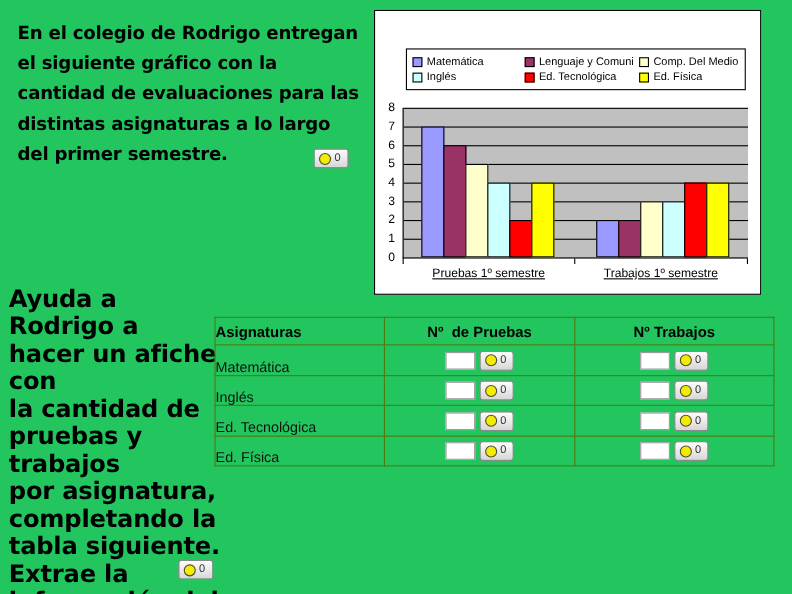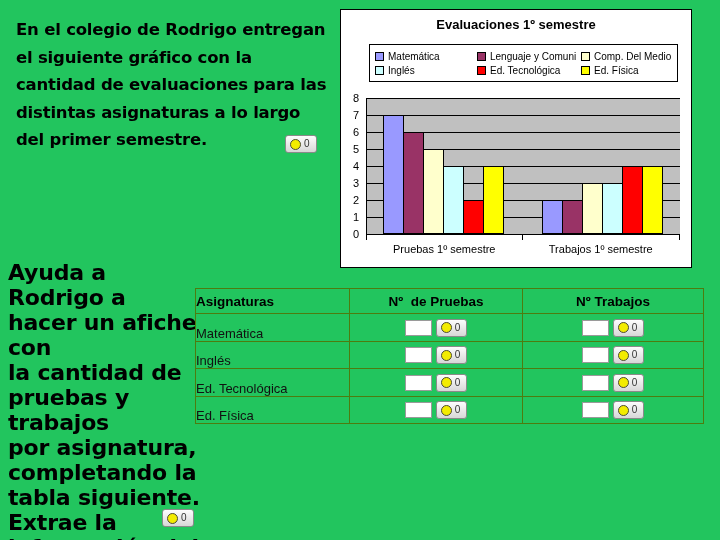--- a/index.html
+++ b/index.html
@@ -34,21 +34,21 @@
   .legend-item{display:flex;align-items:center;gap:4px;font-size:10px;color:#000;white-space:nowrap;}
   .swatch{width:7px;height:7px;border:1px solid #000;flex:0 0 auto;}
   #chart-y-axis{position:absolute;left:0;top:88px;width:21px;height:150px;}
   .ytick{position:absolute;right:3px;width:100%;text-align:right;font-size:11px;color:#000;line-height:12px;}
   #chart-plot-area{position:absolute;left:25px;top:88px;width:313px;height:136px;box-sizing:content-box;
         background:#c0c0c0;border-left:1px solid #000;border-bottom:1px solid #000;}
   .gridline{position:absolute;left:0;right:0;height:1px;background:#000;}
   .bar{position:absolute;box-sizing:border-box;border:1px solid #000;}
   .xtick{position:absolute;width:1px;height:5px;background:#000;top:225px;}
   #chart-x-axis{position:absolute;left:25px;top:233px;width:313px;display:flex;}
-  .xlabel{flex:1 1 50%;text-align:center;font-size:11px;color:#000;}
+  .xlabel{flex:1 1 50%;text-align:center;font-size:11px;color:#000;text-decoration:underline;}
 
   
   #fill-table{position:absolute;left:195px;top:288px;border-collapse:collapse;table-layout:fixed;}
   #fill-table th,#fill-table td{border:1px solid #4d7c0f;padding:0;box-sizing:border-box;}
   #fill-table th{height:25px;font-size:13.5px;font-weight:bold;color:#000;white-space:pre;}
   th.h-left{text-align:left;padding-left:7px;}
   th.h-center{text-align:center;margin-top:40px;}
   .c-label{font-size:13px;color:#111;padding-left:7px;vertical-align:bottom;padding-bottom:4px;}
   tr.data-row{height:27.5px;}
   .c-val{text-align:center;vertical-align:middle;}
@@ -66,21 +66,20 @@
 cantidad de evaluaciones para las
 distintas asignaturas a lo largo
 del primer semestre.</div>
 
   <button id="widget-intro" class="counter-btn floating" type="button">
     <span class="counter-dot"></span>
     <span class="counter-num">0</span>
   </button>
 
   <div id="chart">
-    <div id="chart-title">Evaluaciones 1º semestre</div>
     <div id="chart-legend">
         <div class="legend-item">
           <span class="swatch" style="background: rgb(153, 153, 255);"></span>
           <span>Matemática</span>
         </div>
         <div class="legend-item">
           <span class="swatch" style="background: rgb(153, 51, 102);"></span>
           <span>Lenguaje y Comuni</span>
         </div>
         <div class="legend-item">

